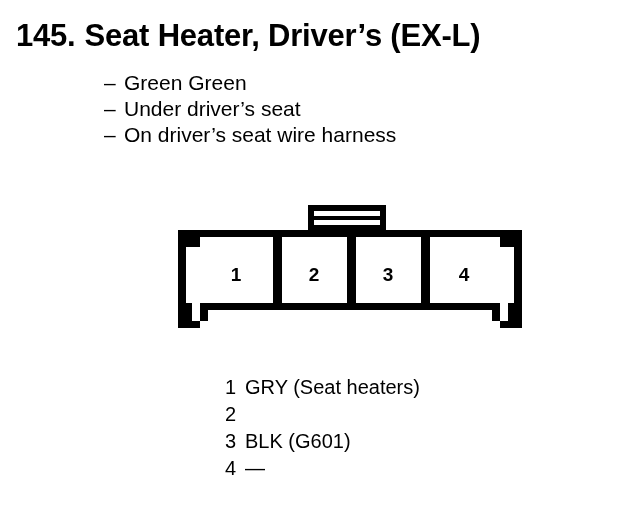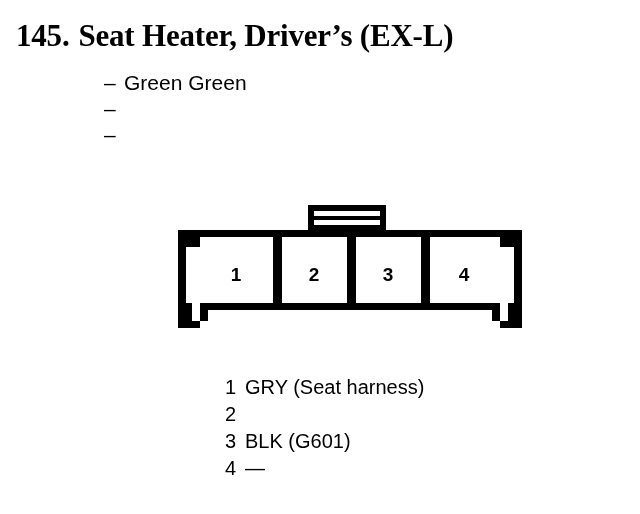--- a/index.html
+++ b/index.html
@@ -22,21 +22,20 @@
   .title {
     position: absolute;
     left: 16px;
     top: 18px;
     width: 612px;
     font-size: 31px;
     font-weight: bold;
     letter-spacing: -0.2px;
     white-space: nowrap;
     line-height: 36px;
-    font-family: Liberation Serif, serif;
   }
   .title .num {
     display: inline-block;
     margin-right: 9px;
   }
 
   
   .bullets {
     position: absolute;
     left: 104px;
@@ -106,23 +105,25 @@
   <span class="num">145.</span><span>Seat Heater, Driver’s (EX-L)</span>
 </div>
 
 <div class="bullets">
   <div class="bullet-row">
     <span class="bullet-dash">–</span>
     <span class="bullet-text">Green Green</span>
   </div>
   <div class="bullet-row">
     <span class="bullet-dash">–</span>
+    <span class="bullet-text">Under driver’s seat</span>
   </div>
   <div class="bullet-row">
     <span class="bullet-dash">–</span>
+    <span class="bullet-text">On driver’s seat wire harness</span>
   </div>
 </div>
 
 <div class="connector-wrap">
   <svg width="360" height="140" viewBox="0 0 360 140" xmlns="http://www.w3.org/2000/svg">
 
     <g>
       <rect x="138" y="7" width="78" height="27" fill="#000000"></rect>
       <rect x="144" y="13" width="66" height="5" fill="#ffffff"></rect>
       <rect x="144" y="22" width="66" height="5" fill="#ffffff"></rect>
@@ -173,21 +174,21 @@
     <text class="pin-num" x="66" y="83" text-anchor="middle">1</text>
     <text class="pin-num" x="144" y="83" text-anchor="middle">2</text>
     <text class="pin-num" x="218" y="83" text-anchor="middle">3</text>
     <text class="pin-num" x="294" y="83" text-anchor="middle">4</text>
   </svg>
 </div>
 
 <div class="legend">
   <div class="legend-row">
     <span class="legend-num">1</span>
-    <span class="legend-desc">GRY (Seat harness)</span>
+    <span class="legend-desc">GRY (Seat heaters)</span>
   </div>
   <div class="legend-row">
     <span class="legend-num">2</span>
   </div>
   <div class="legend-row">
     <span class="legend-num">3</span>
     <span class="legend-desc">BLK (G601)</span>
   </div>
   <div class="legend-row">
     <span class="legend-num">4</span>

